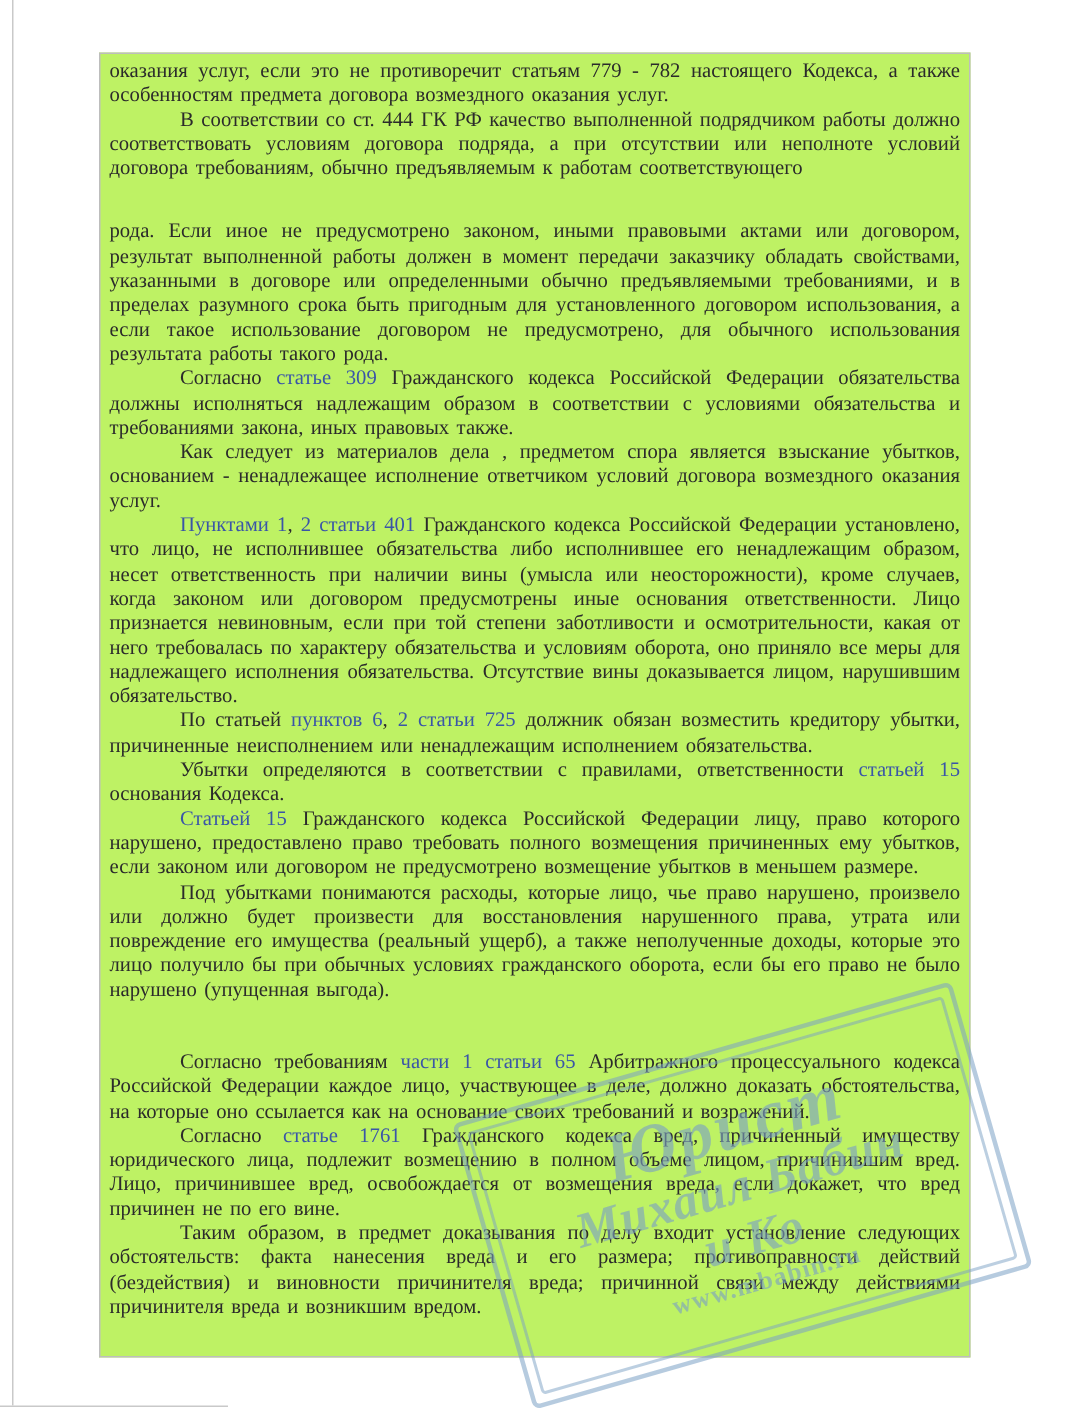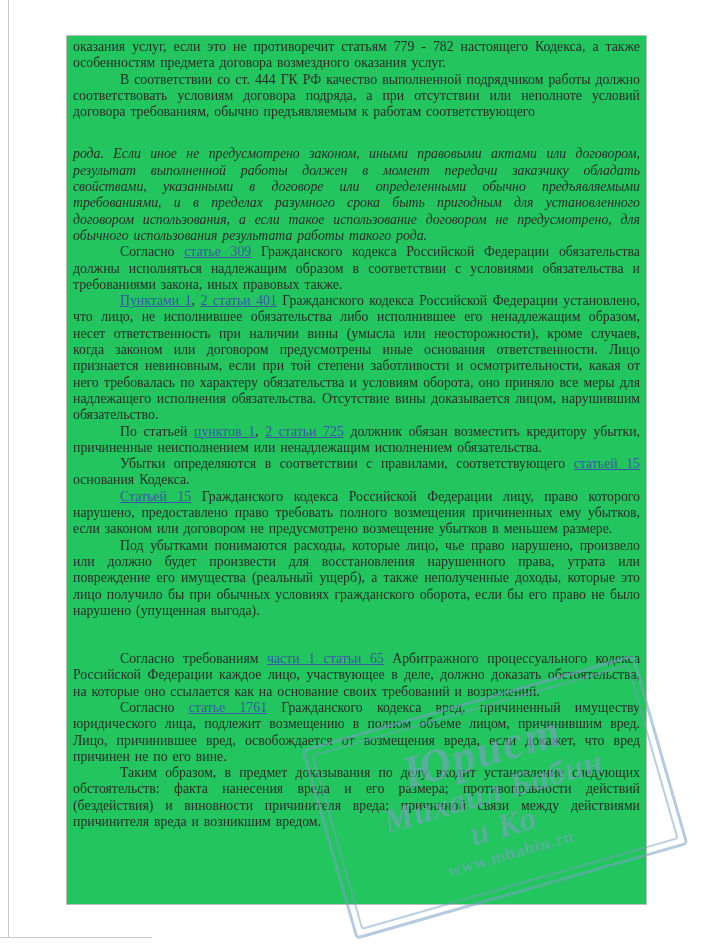--- a/index.html
+++ b/index.html
@@ -5,32 +5,32 @@
   html,body{margin:0;padding:0;}
   body{
     width:712px;height:948px;position:relative;overflow:hidden;
     background:#ffffff;
     font-family:"Liberation Serif", serif;
   }
   .left-rule{position:absolute;left:8px;top:0;width:1px;height:937px;background:#c9c9c9;}
   .bottom-rule{position:absolute;left:0;top:937px;width:152px;height:1px;background:#c9c9c9;}
   .doc-box{
     position:absolute;left:66px;top:35px;width:581px;min-height:870px;
-    box-sizing:border-box;border:1px solid #bdbdbd;background:#22c55e;
+    box-sizing:border-box;border:1px solid #bdbdbd;background:#bef264;
     padding:3px 6px 6px 6px;z-index:2;
   }
   .para{
     margin:0;text-align:justify;
     font-size:13.8px;line-height:16.3px;color:#2b2b2b;
     word-spacing:1.5px;
   }
   .para.indent{text-indent:47px;}
-  .gap-med{margin-top:26px;font-style:italic;}
+  .gap-med{margin-top:26px;}
   .gap-big{margin-top:32px;}
-  .link{color:#3a55a8;text-decoration:underline;cursor:pointer;}
+  .link{color:#3a55a8;cursor:pointer;}
   .watermark{
     position:absolute;left:322px;top:698px;width:340px;height:192px;
     transform:rotate(-16deg);transform-origin:50% 50%;
     border:3px solid rgba(122,160,196,0.55);border-radius:5px;
     z-index:5;pointer-events:none;
     display:flex;align-items:center;justify-content:center;
   }
   .wm-inner{
     width:326px;height:178px;border:2px solid rgba(122,160,196,0.50);border-radius:3px;
     display:flex;flex-direction:column;align-items:center;justify-content:center;
@@ -46,23 +46,24 @@
 <body>
 
 <div class="left-rule"></div>
 <div class="bottom-rule"></div>
 
 <div class="doc-box" id="doc-box">
     <p class="para"><span>оказания услуг, если это не противоречит статьям 779 - 782 настоящего Кодекса, а также особенностям предмета договора возмездного оказания услуг.</span></p>
     <p class="para indent"><span>В соответствии со ст. 444 ГК РФ качество выполненной подрядчиком работы должно соответствовать условиям договора подряда, а при отсутствии или неполноте условий договора требованиям, обычно предъявляемым к работам соответствующего</span></p>
     <p class="para gap-med"><span>рода. Если иное не предусмотрено законом, иными правовыми актами или договором, результат выполненной работы должен в момент передачи заказчику обладать свойствами, указанными в договоре или определенными обычно предъявляемыми требованиями, и в пределах разумного срока быть пригодным для установленного договором использования, а если такое использование договором не предусмотрено, для обычного использования результата работы такого рода.</span></p>
     <p class="para indent"><span>Согласно </span><span class="link">статье 309</span><span> Гражданского кодекса Российской Федерации обязательства должны исполняться надлежащим образом в соответствии с условиями обязательства и требованиями закона, иных правовых также.</span></p>
+    <p class="para indent"><span>Как следует из материалов дела , предметом спора является взыскание убытков, основанием - ненадлежащее исполнение ответчиком условий договора возмездного оказания услуг.</span></p>
     <p class="para indent"><span class="link">Пунктами 1</span><span>, </span><span class="link">2 статьи 401</span><span> Гражданского кодекса Российской Федерации установлено, что лицо, не исполнившее обязательства либо исполнившее его ненадлежащим образом, несет ответственность при наличии вины (умысла или неосторожности), кроме случаев, когда законом или договором предусмотрены иные основания ответственности. Лицо признается невиновным, если при той степени заботливости и осмотрительности, какая от него требовалась по характеру обязательства и условиям оборота, оно приняло все меры для надлежащего исполнения обязательства. Отсутствие вины доказывается лицом, нарушившим обязательство.</span></p>
-    <p class="para indent"><span>По статьей </span><span class="link">пунктов 1</span><span>, </span><span class="link">2 статьи 725</span><span> должник обязан возместить кредитору убытки, причиненные неисполнением или ненадлежащим исполнением обязательства.</span></p>
-    <p class="para indent"><span>Убытки определяются в соответствии с правилами, соответствующего </span><span class="link">статьей 15</span><span> основания Кодекса.</span></p>
+    <p class="para indent"><span>По статьей </span><span class="link">пунктов 6</span><span>, </span><span class="link">2 статьи 725</span><span> должник обязан возместить кредитору убытки, причиненные неисполнением или ненадлежащим исполнением обязательства.</span></p>
+    <p class="para indent"><span>Убытки определяются в соответствии с правилами, ответственности </span><span class="link">статьей 15</span><span> основания Кодекса.</span></p>
     <p class="para indent"><span class="link">Статьей 15</span><span> Гражданского кодекса Российской Федерации лицу, право которого нарушено, предоставлено право требовать полного возмещения причиненных ему убытков, если законом или договором не предусмотрено возмещение убытков в меньшем размере.</span></p>
     <p class="para indent"><span>Под убытками понимаются расходы, которые лицо, чье право нарушено, произвело или должно будет произвести для восстановления нарушенного права, утрата или повреждение его имущества (реальный ущерб), а также неполученные доходы, которые это лицо получило бы при обычных условиях гражданского оборота, если бы его право не было нарушено (упущенная выгода).</span></p>
     <p class="para indent gap-big"><span>Согласно требованиям </span><span class="link">части 1 статьи 65</span><span> Арбитражного процессуального кодекса Российской Федерации каждое лицо, участвующее в деле, должно доказать обстоятельства, на которые оно ссылается как на основание своих требований и возражений.</span></p>
     <p class="para indent"><span>Согласно </span><span class="link">статье 1761</span><span> Гражданского кодекса вред, причиненный имуществу юридического лица, подлежит возмещению в полном объеме лицом, причинившим вред. Лицо, причинившее вред, освобождается от возмещения вреда, если докажет, что вред причинен не по его вине.</span></p>
     <p class="para indent"><span>Таким образом, в предмет доказывания по делу входит установление следующих обстоятельств: факта нанесения вреда и его размера; противоправности действий (бездействия) и виновности причинителя вреда; причинной связи между действиями причинителя вреда и возникшим вредом.</span></p>
   </div>
 
 <div class="watermark">
   <div class="wm-inner">
     <div class="wm-l1">Юрист</div>

